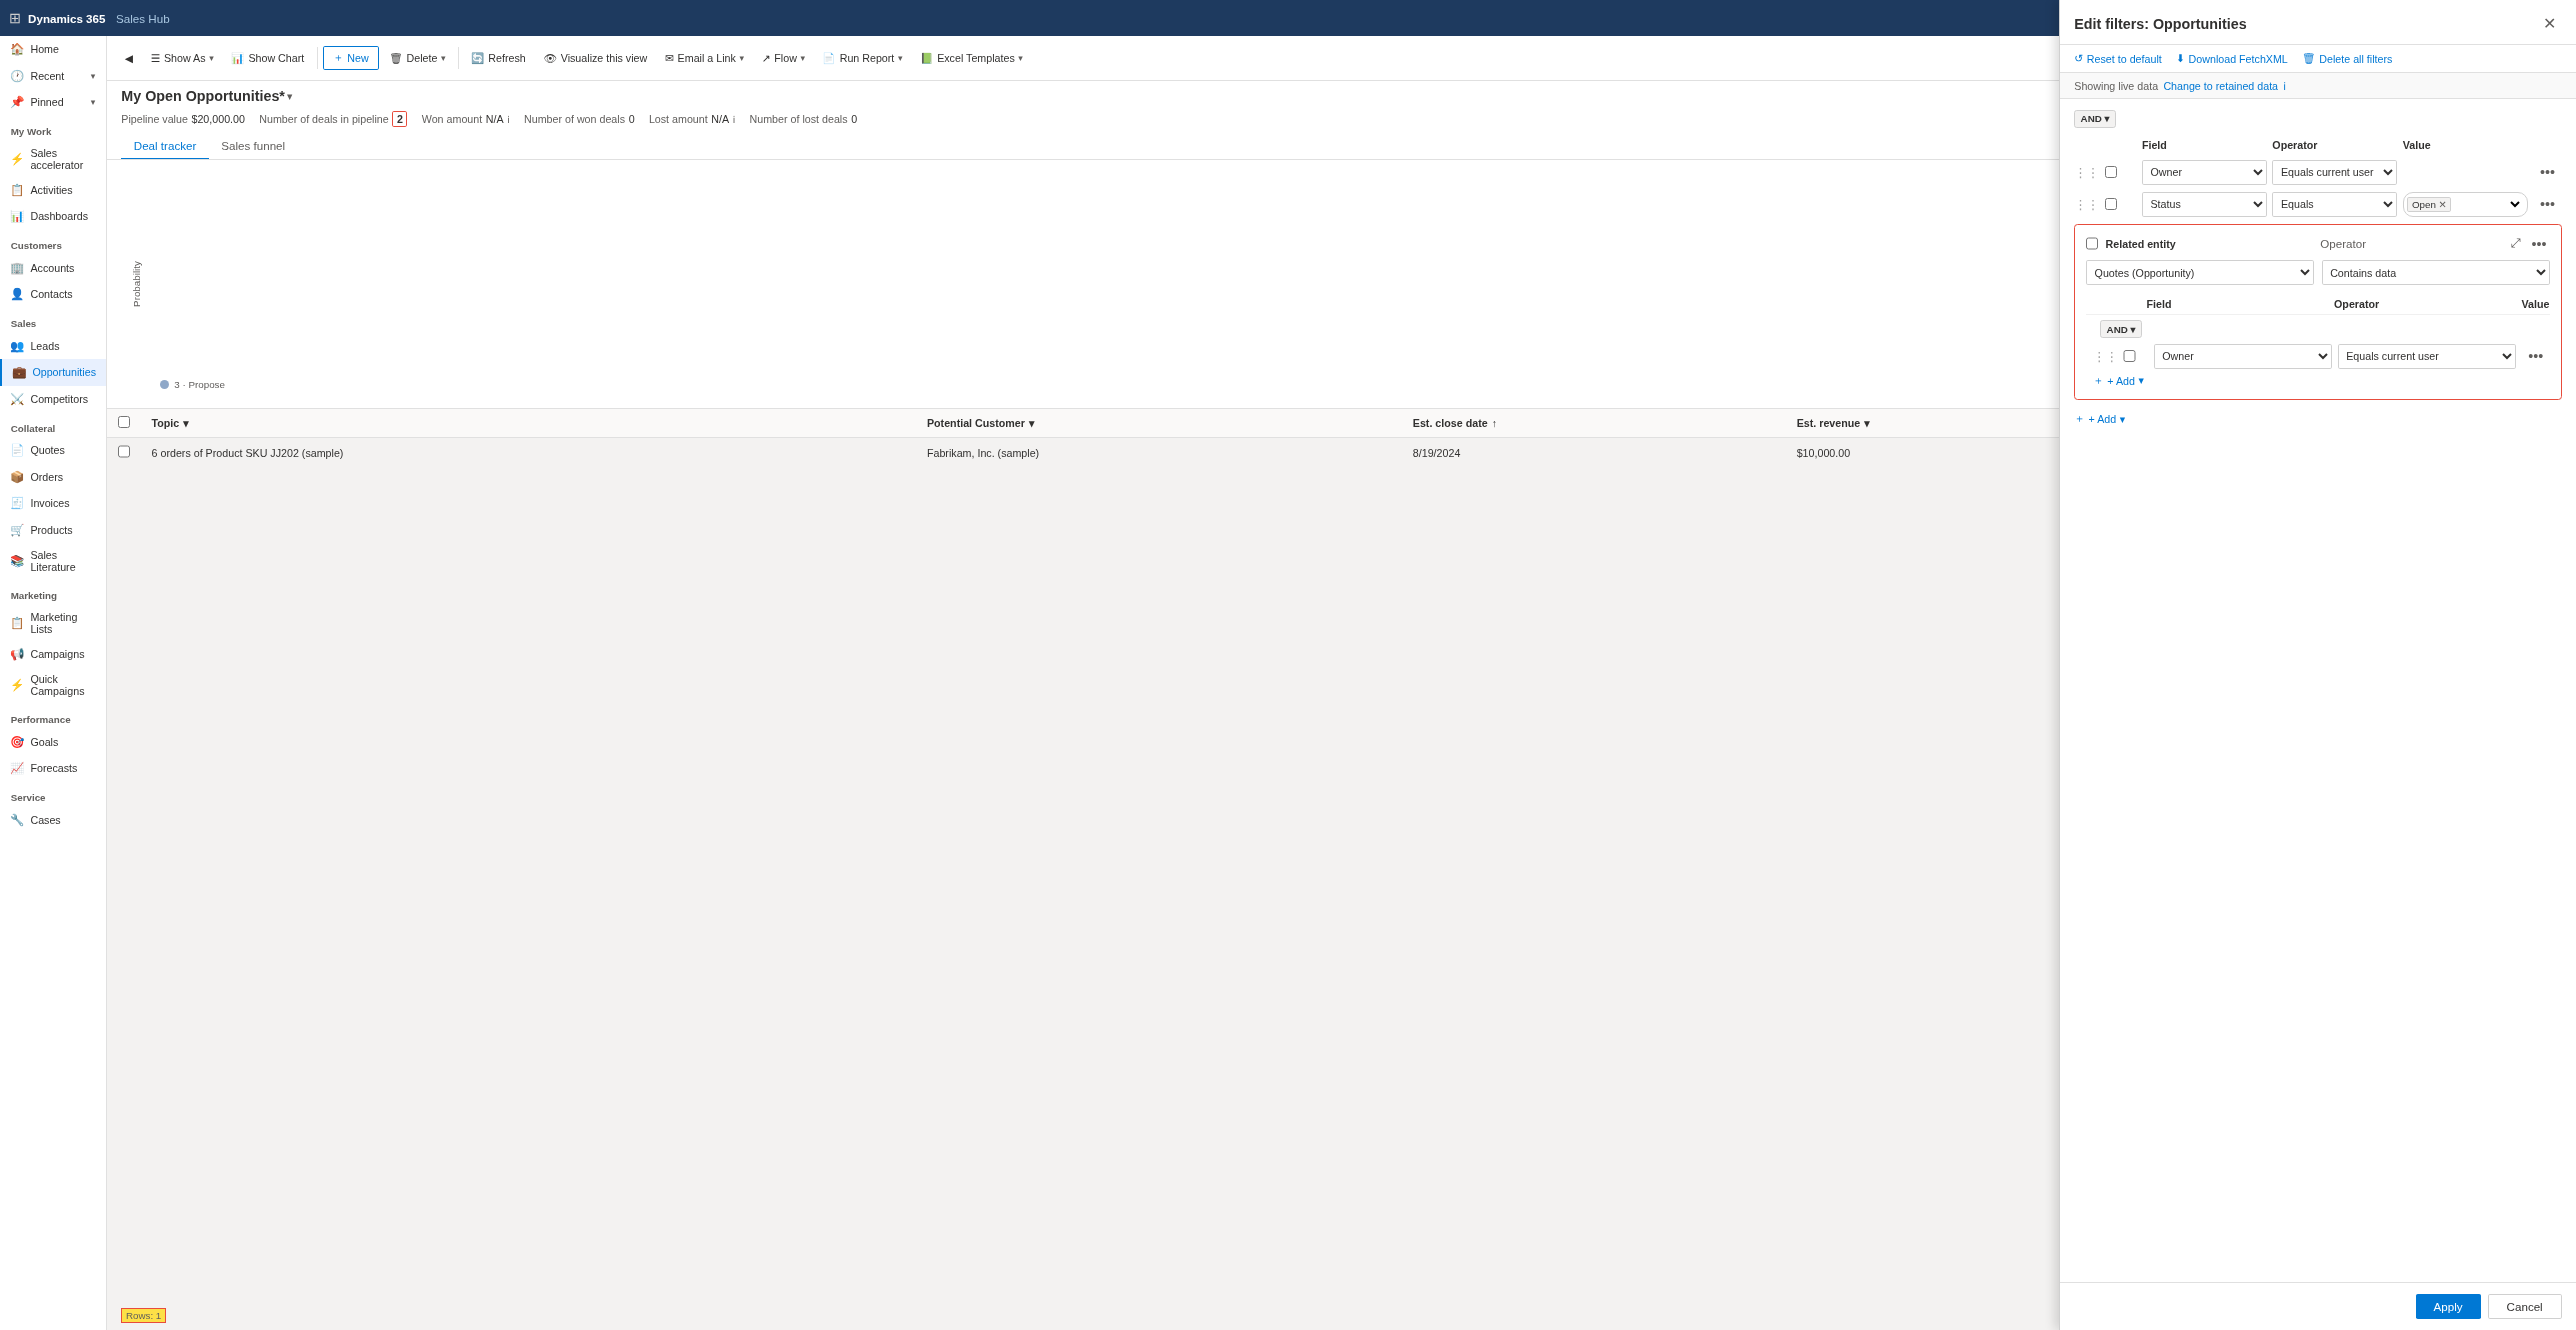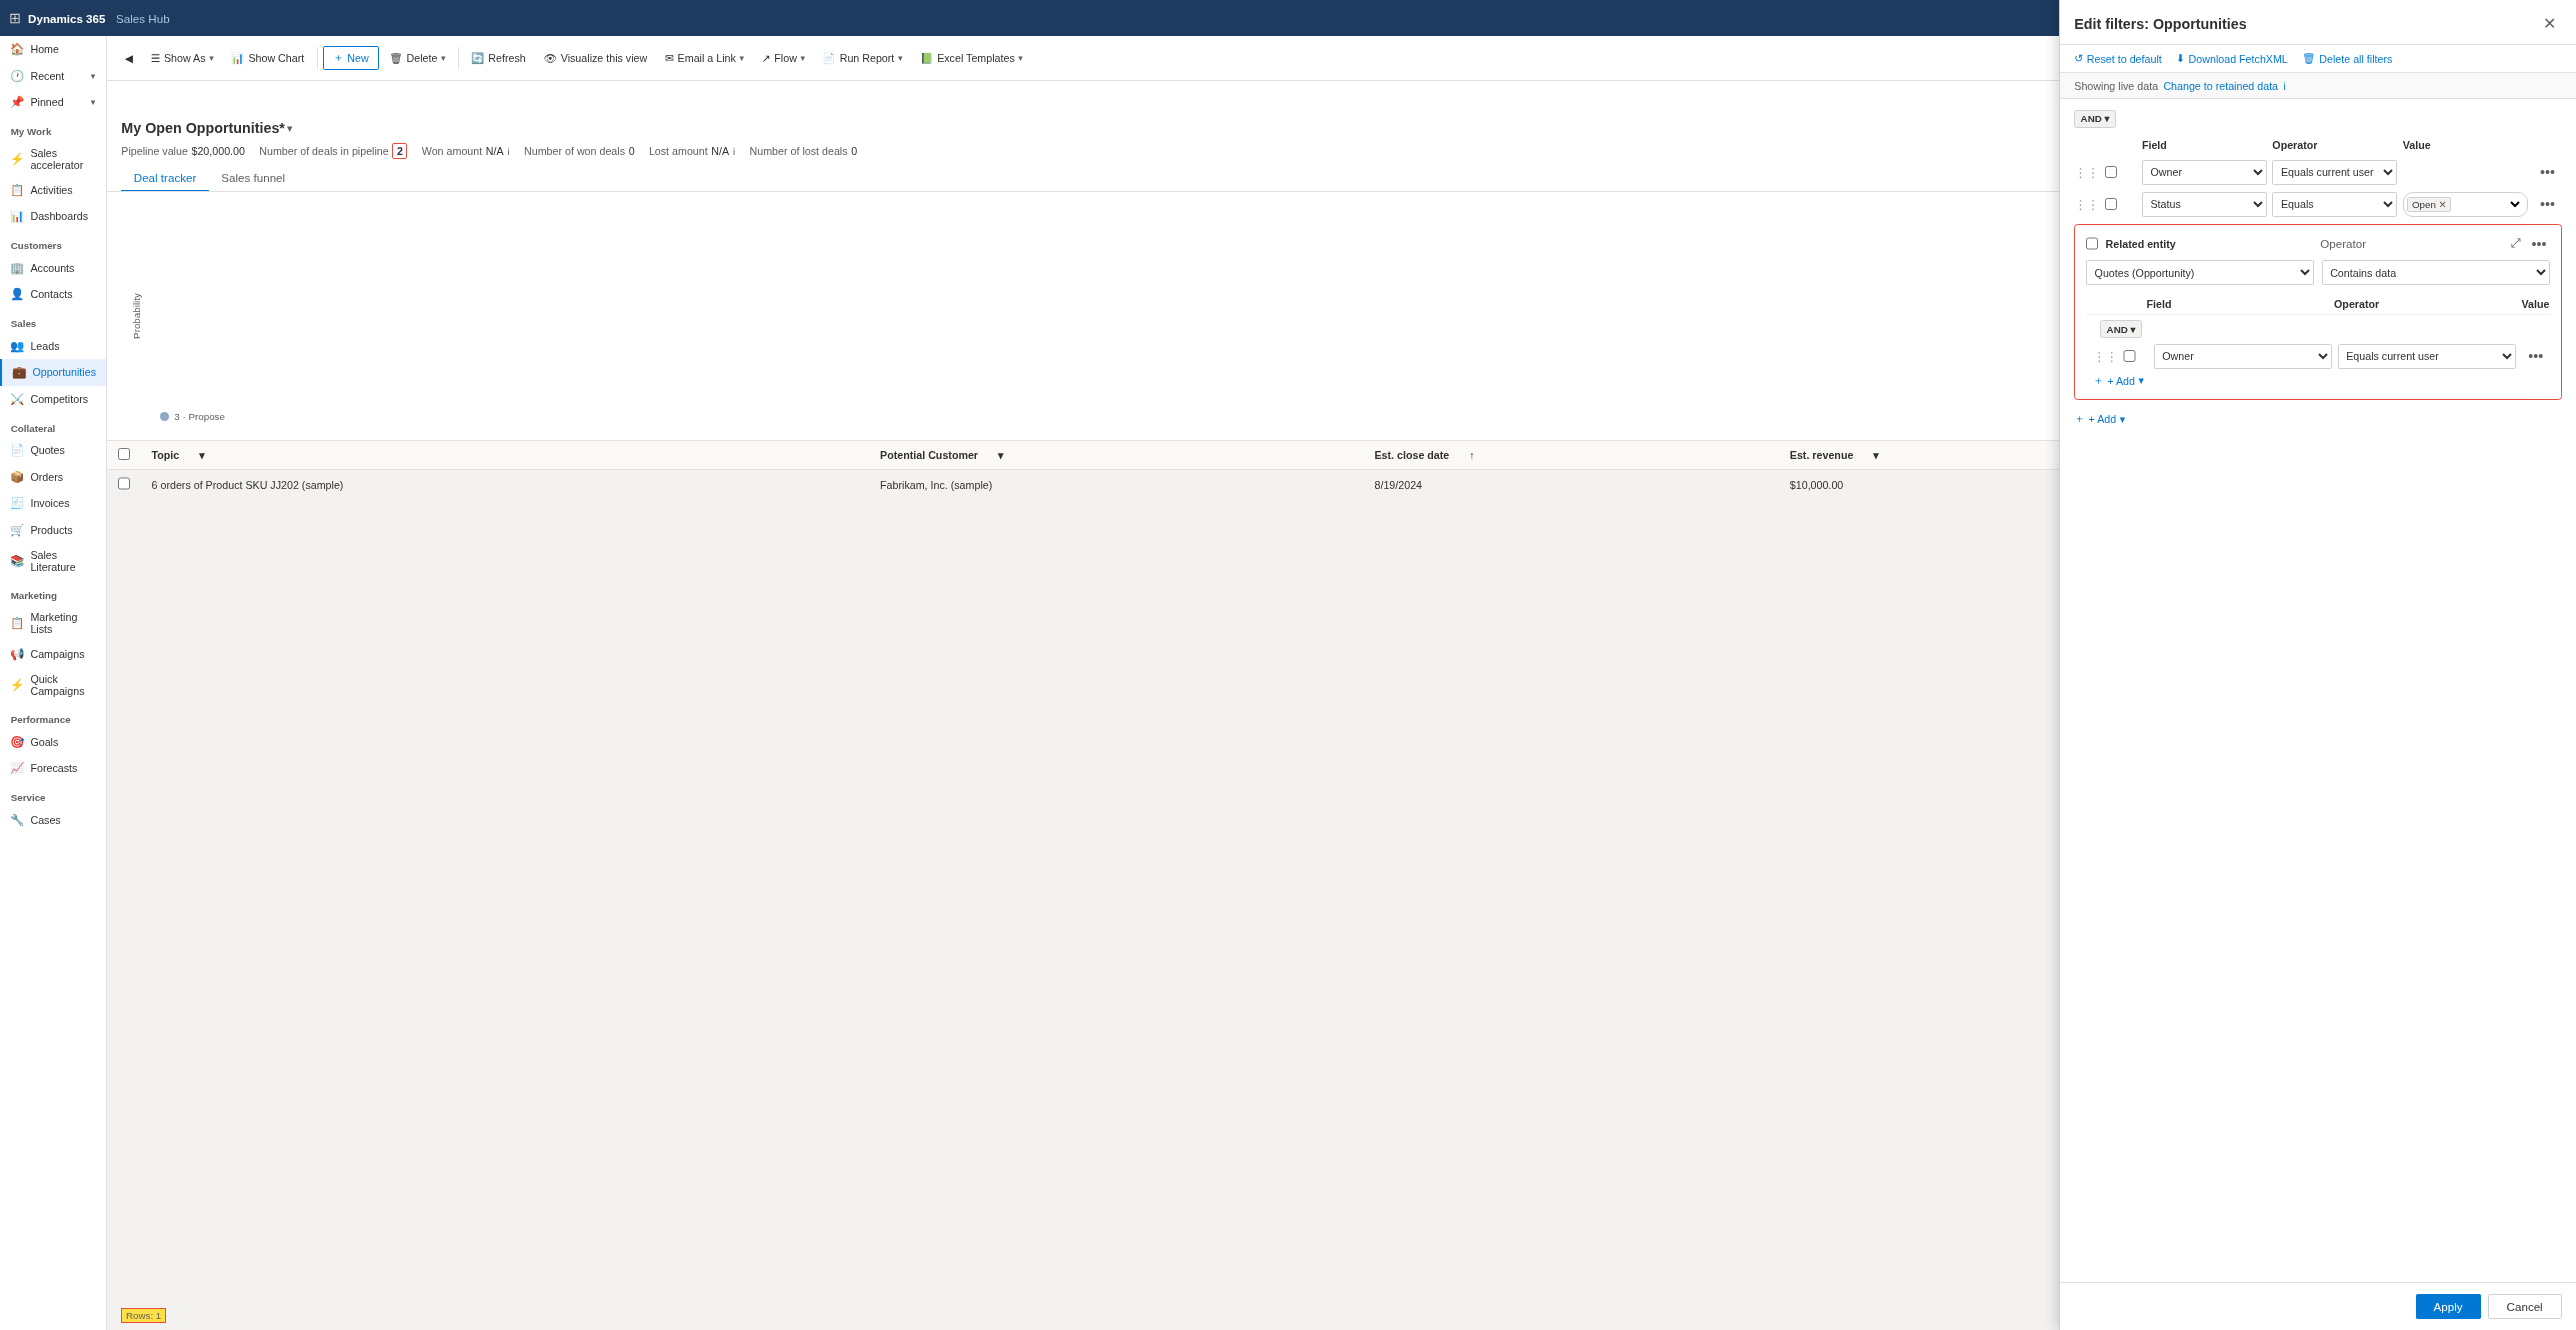--- a/index.html
+++ b/index.html
@@ -26,21 +26,21 @@
 
     
     .toolbar { background: #fff; border-bottom: 0.9px solid #e0e0e0; padding: 5.3px 10.7px; display: flex; align-items: center; gap: 3.6px; flex-wrap: wrap; min-height: 45px; }
     .tb-btn { display: flex; align-items: center; gap: 3.6px; padding: 4.5px 7.1px; cursor: pointer; border-radius: 1.8px; font-size: 10.7px; color: #323130; border: none; background: transparent; }
     .tb-sep { width: 0.9px; height: 21.4px; background: #e0e0e0; margin: 0 1.8px; }
     .tb-btn-new { border: 0.9px solid #0078d4; color: #0078d4; padding: 3.6px 9px; border-radius: 1.8px; }
     .tb-chevron { font-size: 9px; color: #605e5c; }
 
     
     .page-header { background: #fff; padding: 7.1px 14.3px 0; border-bottom: 0.9px solid #e0e0e0; }
-    .page-title-row { display: flex; align-items: center; gap: 2px; margin-bottom: 7.1px; margin-top: 32px; }
+    .page-title-row { display: flex; align-items: center; gap: 2px; margin-bottom: 7.1px; }
     .page-title { font-size: 14.3px; font-weight: 600; color: #323130; }
     .page-title-chevron { color: #605e5c; font-size: 10.7px; }
     .stats-row { display: flex; align-items: center; gap: 14.3px; font-size: 10.7px; color: #605e5c; margin-bottom: 7.1px; }
     .stat-item { display: flex; align-items: center; gap: 3.6px; }
     .stat-label { color: #605e5c; }
     .stat-value { color: #323130; font-weight: 500; }
     .stat-highlighted { border: 1.8px solid #e74c3c; padding: 0.9px 3.6px; color: #323130; font-weight: 600; border-radius: 1.8px; }
     .stat-info { color: #605e5c; font-size: 9.8px; cursor: pointer; }
     .tabs-row { display: flex; gap: 0; }
     .tab { padding: 5.3px 12.5px; cursor: pointer; font-size: 11.6px; color: #605e5c; border-bottom: 1.8px solid transparent; }
@@ -53,21 +53,21 @@
     .chart-blob { position: absolute; width: 53px; height: 53px; background: #8fa8c8; border-radius: 50%; opacity: 0.7; top: 71px; right: 107px; }
     .chart-label-date { position: absolute; font-size: 9px; color: #605e5c; right: 89px; top: 138px; }
     .chart-label-estclose { position: absolute; font-size: 9px; color: #605e5c; right: 89px; top: 150px; }
     .chart-legend { position: absolute; left: 53px; bottom: 18px; display: flex; align-items: center; gap: 5.3px; font-size: 9.8px; color: #605e5c; }
     .legend-dot { width: 9px; height: 9px; border-radius: 50%; background: #8fa8c8; }
     .data-table { width: 100%; border-collapse: collapse; }
     .data-table th { padding: 7.1px 10.7px; text-align: left; font-size: 10.7px; font-weight: 600; color: #323130; border-bottom: 0.9px solid #e0e0e0; background: #faf9f8; white-space: nowrap; }
     .data-table td { padding: 7.1px 10.7px; font-size: 10.7px; color: #323130; border-bottom: 0.9px solid #f3f2f1; }
     .link-cell { color: #0078d4; cursor: pointer; }
     .table-checkbox { width: 12.5px; height: 12.5px; }
-    .th-sort { display: flex; align-items: center; gap: 20px; cursor: pointer; }
+    .th-sort { display: flex; align-items: center; gap: 4px; cursor: pointer; }
     .rows-indicator { position: absolute; bottom: 7.1px; left: 14.3px; font-size: 9.8px; color: #605e5c; border: 0.9px solid #e74c3c; padding: 0.9px 3.6px; background: #fde047; }
 
     
     .panel-overlay { position: fixed; top: 0; right: 0; width: 517px; height: 100vh; background: #fff; border-left: 0.9px solid #d0d0d0; z-index: 200; display: flex; flex-direction: column; box-shadow: -3.6px 0 10.7px rgba(0,0,0,0.15); }
     .panel-header { padding: 12.5px 14.3px 9px; border-bottom: 0.9px solid #e0e0e0; display: flex; align-items: center; justify-content: space-between; }
     .panel-title { font-size: 14.3px; font-weight: 600; color: #323130; }
     .panel-close { background: none; border: none; cursor: pointer; font-size: 16px; color: #605e5c; padding: 1.8px 5.3px; }
     .panel-actions { padding: 7.1px 14.3px; display: flex; align-items: center; gap: 14.3px; border-bottom: 0.9px solid #e0e0e0; }
     .panel-action-btn { display: flex; align-items: center; gap: 3.6px; font-size: 10.7px; color: #0078d4; cursor: pointer; background: none; border: none; }
     .panel-action-btn .pa-icon { font-size: 10.7px; }

